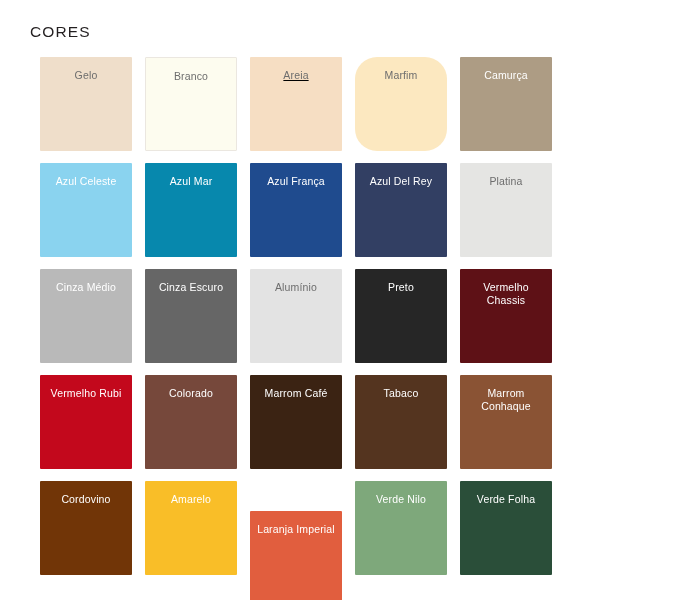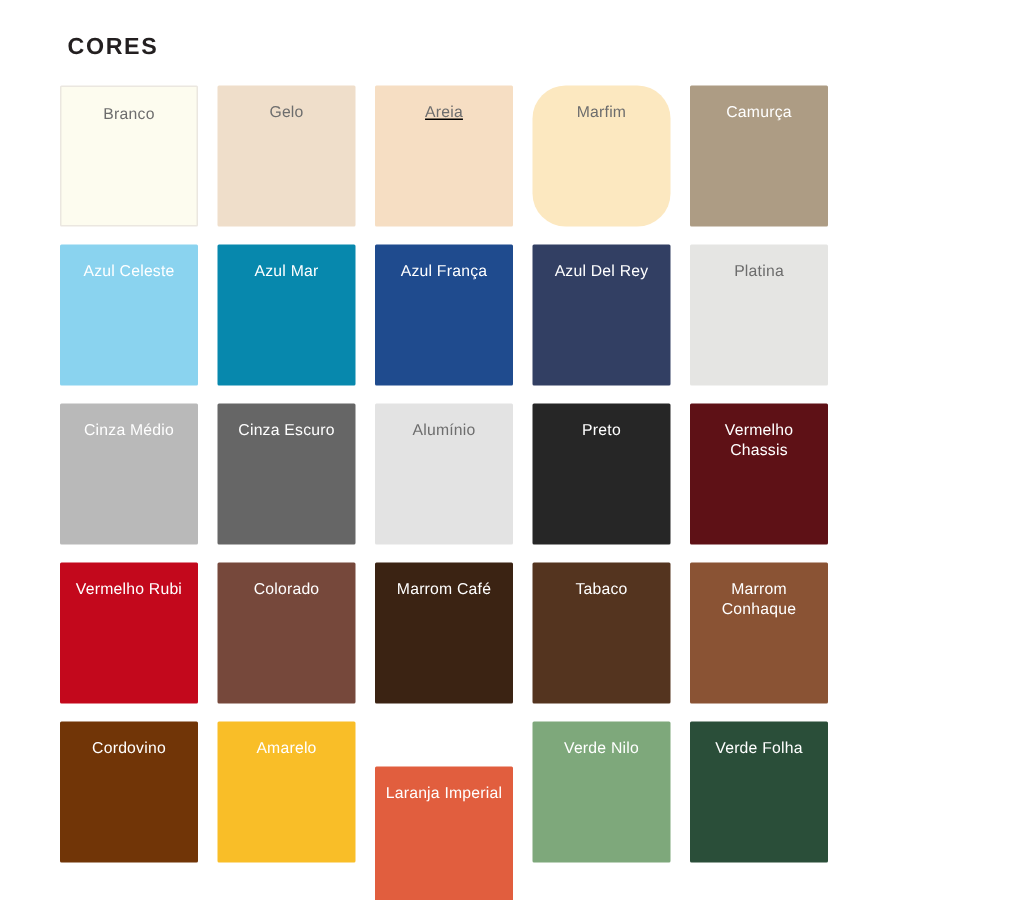--- a/index.html
+++ b/index.html
@@ -18,25 +18,24 @@
     width: 690px;
     height: 600px;
     background: #ffffff;
     box-sizing: border-box;
   }
   .page-title {
     position: absolute;
     left: 30px;
     top: 23px;
     font-size: 15.5px;
-    font-weight: bold;
+    font-weight: normal;
     letter-spacing: 1.1px;
     color: #231f20;
     font-family: "Liberation Sans", sans-serif;
-    margin-left: 15px;
   }
   .swatch-grid {
     position: absolute;
     left: 40px;
     top: 57px;
     width: 612px;
     display: flex;
     flex-wrap: wrap;
     gap: 12px 13px;
     align-content: flex-start;
@@ -72,25 +71,25 @@
   }
 </style>
 </head>
 <body>
 
 <div class="page">
 
   <div class="page-title">CORES</div>
 
   <div class="swatch-grid">
+      <div class="swatch dark-label" style="background: rgb(239, 222, 202);">
+        <div class="swatch-label">Gelo</div>
+      </div>
       <div class="swatch dark-label bordered" style="background: rgb(253, 252, 239);">
         <div class="swatch-label">Branco</div>
-      </div>
-      <div class="swatch dark-label" style="background: rgb(239, 222, 202);">
-        <div class="swatch-label">Gelo</div>
       </div>
       <div class="swatch dark-label" style="background: rgb(246, 222, 195); text-decoration: underline;">
         <div class="swatch-label">Areia</div>
       </div>
       <div class="swatch dark-label" style="background: rgb(252, 232, 192); border-radius: 22px;">
         <div class="swatch-label">Marfim</div>
       </div>
       <div class="swatch light-label" style="background: rgb(173, 156, 132);">
         <div class="swatch-label">Camurça</div>
       </div>

